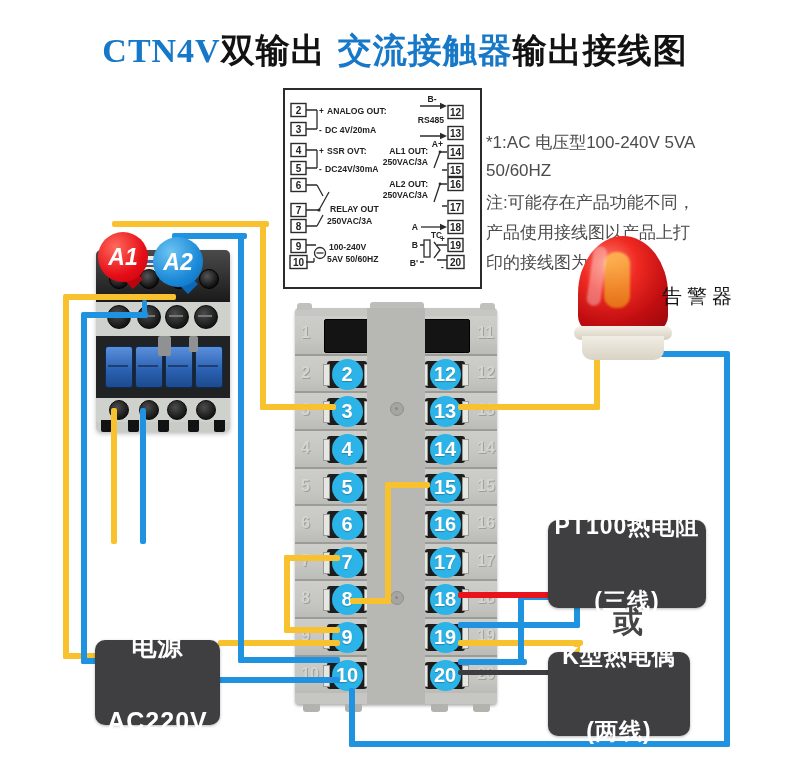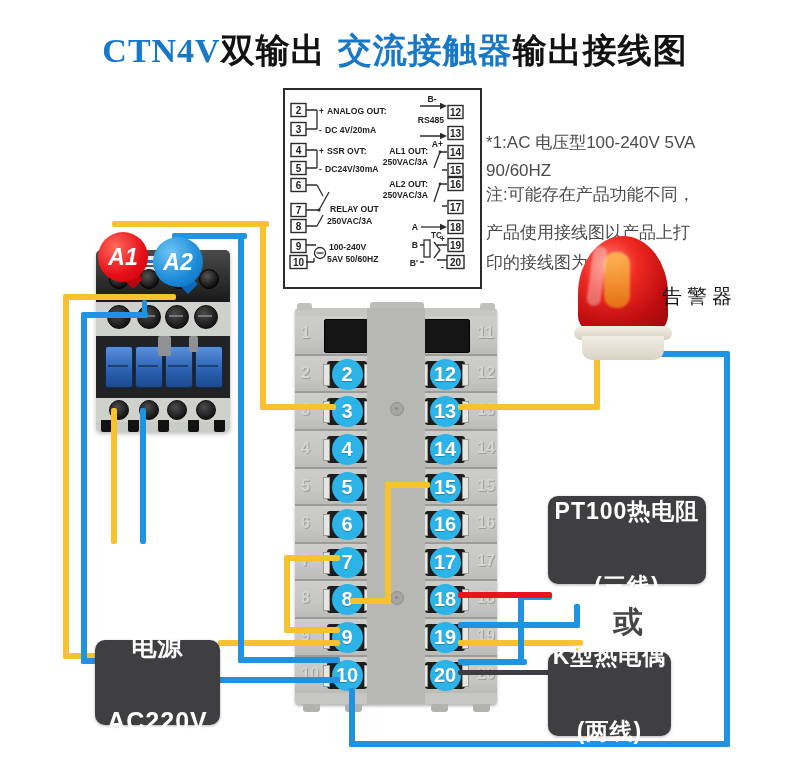--- a/index.html
+++ b/index.html
@@ -110,22 +110,22 @@
 
   
   .labelbox{position:absolute;background:var(--label-box);color:#fff;border-radius:10px;z-index:5;
             display:flex;flex-direction:column;justify-content:center;align-items:center;
             box-shadow:0 1px 3px rgba(0,0,0,.3);}
   .labelbox .l1{font-size:23px;font-weight:bold;letter-spacing:1px;}
   .labelbox .l2{font-size:23px;font-weight:bold;letter-spacing:1px;margin-top:44px;}
   #box-heater{left:96px;top:540px;width:102px;height:54px;}
   #box-power{left:95px;top:640px;width:125px;height:85px;}
   #box-power .l1,#box-power .l2{font-size:25px;}
-  #box-pt100{left:548px;top:496px;width:158px;height:88px;justify-content:space-between;}
-  #box-ktc{left:548px;top:652px;width:123px;height:84px;}
+  #box-pt100{left:548px;top:520px;width:158px;height:88px;}
+  #box-ktc{left:548px;top:652px;width:142px;height:84px;}
   #or-label{left:596px;top:602px;width:64px;text-align:center;font-size:30px;font-weight:bold;color:#454545;z-index:5;}
 </style>
 </head>
 <body>
 
 <div id="stage">
 
   <div id="title" class="abs">
     <span class="latin">CTN4V</span><span class="black">双输出</span><span class="gap"></span><span class="blue">交流接触器</span><span class="black">输出接线图</span>
   </div>
@@ -220,22 +220,22 @@
       <text class="lbl" x="133" y="140" text-anchor="end">A</text>
       <text class="lbl" x="133" y="158" text-anchor="end">B</text>
       <text class="lbl" x="133" y="176" text-anchor="end">B'</text>
       <text class="lbl-sm" x="146" y="148">TC</text>
       <text class="lbl-sm" x="155" y="152">+</text>
       <text class="lbl-sm" x="156" y="180">-</text>
     </svg>
   </div>
 
   <div class="abs note-line" style="top:131px;">*1:AC 电压型100-240V 5VA</div>
-  <div class="abs note-line" style="top:161px;">90/60HZ</div>
-  <div class="abs note-line" style="top:183px;">注:可能存在产品功能不同，</div>
+  <div class="abs note-line" style="top:161px;">50/60HZ</div>
+  <div class="abs note-line" style="top:191px;">注:可能存在产品功能不同，</div>
   <div class="abs note-line" style="top:221px;">产品使用接线图以产品上打</div>
   <div class="abs note-line" style="top:251px;">印的接线图为标准</div>
 
   <div class="wire wy" style="left:66px;top:294px;width:110px;height:6px;"></div>
   <div class="wire wy" style="left:63px;top:294px;width:6px;height:365px;"></div>
   <div class="wire wy" style="left:63px;top:653px;width:45px;height:6px;"></div>
   <div class="wire wy" style="left:112px;top:221px;width:157px;height:6px;"></div>
   <div class="wire wy" style="left:260px;top:221px;width:6px;height:189px;"></div>
   <div class="wire wy" style="left:260px;top:404px;width:76px;height:6px;"></div>
   <div class="wire wy" style="left:111px;top:408px;width:6px;height:136px;"></div>

